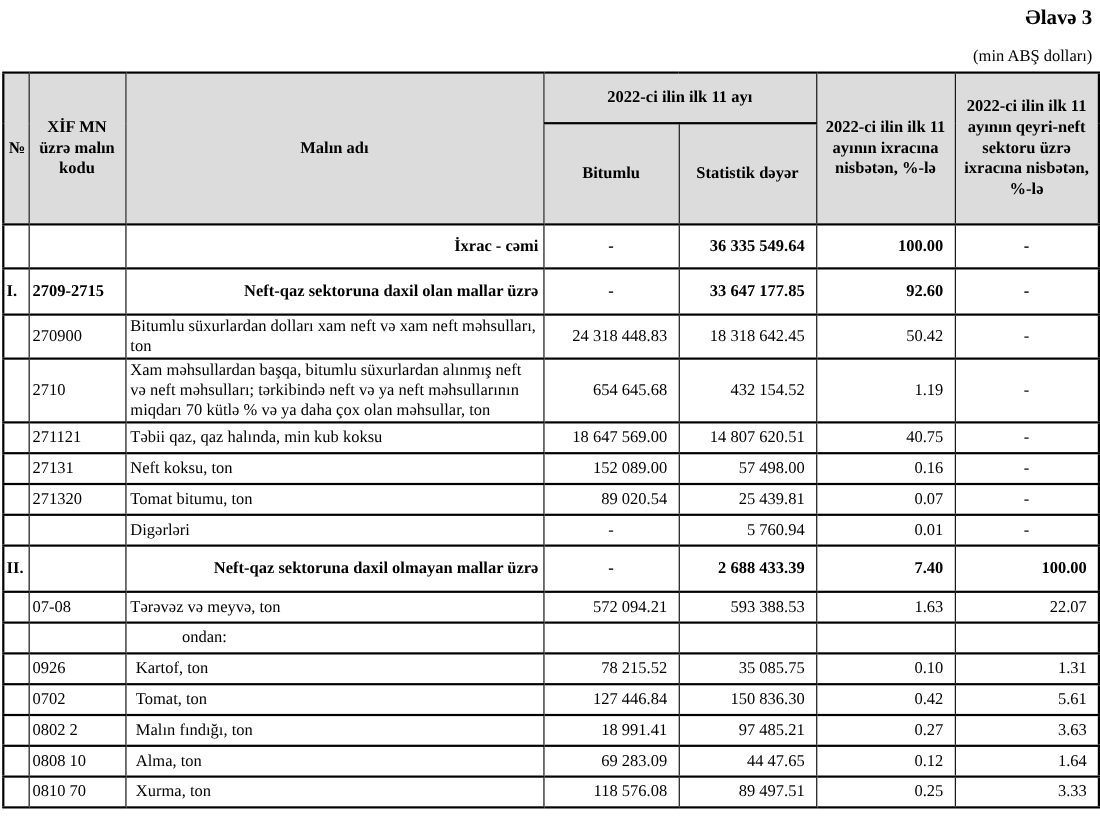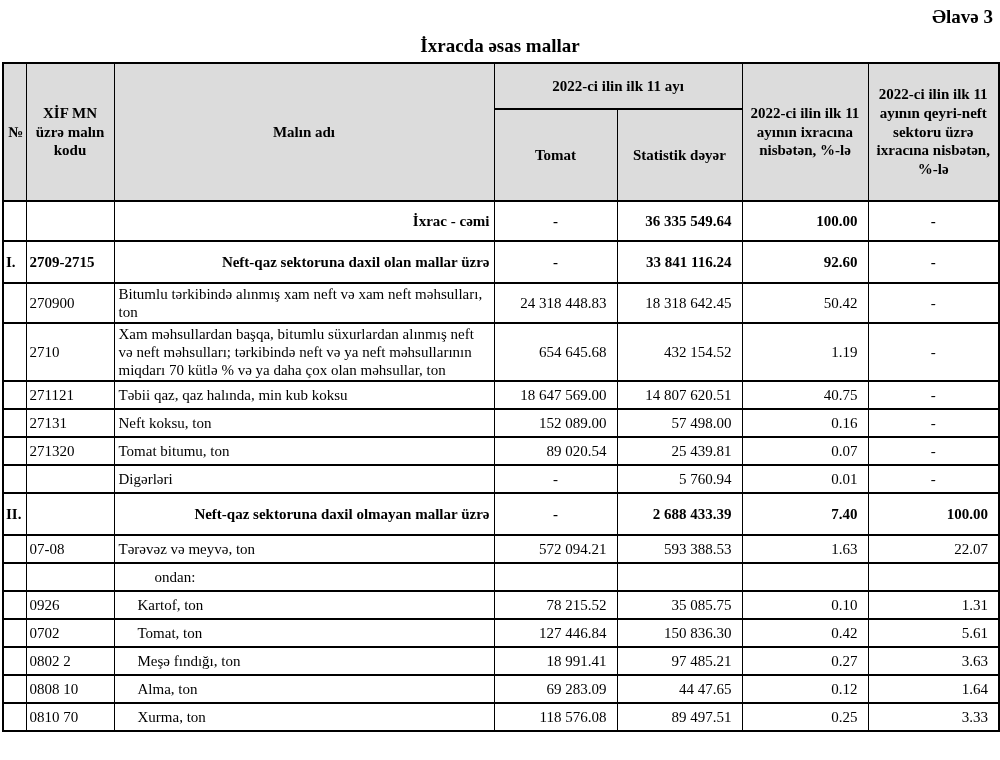--- a/index.html
+++ b/index.html
@@ -32,31 +32,31 @@
     font-size:15px; padding:1px 4px; vertical-align:middle; line-height:1.2;
     background:#fff;
   }
   tbody tr td{ height:24px; }
   tbody tr.total td{ height:36px; font-weight:bold; }
   tbody tr.section td{ height:38px; font-weight:bold; }
   .c-no{ text-align:left; padding-left:2px; }
   .c-code{ text-align:left; padding-left:3px;margin-top:27px; }
   .c-name{ text-align:left; padding-left:4px; }
   .c-name.center{ text-align:right; }
-  .c-name.ind1{ padding-left:23px; }
-  .c-name.ind2{ padding-left:40px; }
+  .c-name.ind1{ padding-left:9px; }
+  .c-name.ind2{ padding-left:51px; }
   .c-num{ text-align:right; padding-right:10px; }
   .c-num.dash{ text-align:center; padding-right:4px; }
 </style>
 </head>
 <body>
 
 <div class="page">
   <div class="annex">Əlavə 3</div>
-  <div class="doc-title">İxracda əsas mallar</div>
+  <div class="unit-note">(min ABŞ dolları)</div>
 
   <table class="main">
     <colgroup>
       <col style="width:23px">
       <col style="width:88px">
       <col style="width:380px">
       <col style="width:123px">
       <col style="width:125px">
       <col style="width:126px">
       <col style="width:131px">
@@ -64,47 +64,47 @@
     <thead>
       <tr class="hdr-top">
         <th rowspan="2">№</th>
         <th rowspan="2">XİF MN üzrə malın kodu</th>
         <th rowspan="2">Malın adı</th>
         <th colspan="2">2022-ci ilin ilk 11 ayı</th>
         <th rowspan="2">2022-ci ilin ilk 11 ayının ixracına nisbətən, %-lə</th>
         <th rowspan="2">2022-ci ilin  ilk 11 ayının qeyri-neft sektoru üzrə ixracına nisbətən, %-lə</th>
       </tr>
       <tr class="hdr-sub">
-        <th>Tomat</th>
+        <th>Bitumlu</th>
         <th>Statistik dəyər</th>
       </tr>
     </thead>
     <tbody>
         <tr class="total">
           <td class="c-no"></td>
           <td class="c-code"></td>
           <td class="c-name center">İxrac - cəmi</td>
           <td class="c-num dash">-</td>
           <td class="c-num">36 335 549.64</td>
           <td class="c-num">100.00</td>
           <td class="c-num dash">-</td>
         </tr>
         <tr class="section">
           <td class="c-no">I.</td>
           <td class="c-code">2709-2715</td>
           <td class="c-name center">Neft-qaz sektoruna daxil olan mallar üzrə</td>
           <td class="c-num dash">-</td>
-          <td class="c-num">33 841 116.24</td>
+          <td class="c-num">33 647 177.85</td>
           <td class="c-num">92.60</td>
           <td class="c-num dash">-</td>
         </tr>
         <tr>
           <td class="c-no"></td>
           <td class="c-code">270900</td>
-          <td class="c-name">Bitumlu tərkibində alınmış xam neft və xam neft məhsulları, ton</td>
+          <td class="c-name">Bitumlu süxurlardan dolları xam neft və xam neft məhsulları, ton</td>
           <td class="c-num">24 318 448.83</td>
           <td class="c-num">18 318 642.45</td>
           <td class="c-num">50.42</td>
           <td class="c-num dash">-</td>
         </tr>
         <tr>
           <td class="c-no"></td>
           <td class="c-code">2710</td>
           <td class="c-name">Xam məhsullardan başqa, bitumlu süxurlardan alınmış neft və neft məhsulları; tərkibində neft və ya neft məhsullarının miqdarı 70 kütlə % və ya daha çox olan məhsullar, ton</td>
           <td class="c-num">654 645.68</td>
@@ -189,21 +189,21 @@
           <td class="c-code">0702</td>
           <td class="c-name ind1">Tomat, ton</td>
           <td class="c-num">127 446.84</td>
           <td class="c-num">150 836.30</td>
           <td class="c-num">0.42</td>
           <td class="c-num">5.61</td>
         </tr>
         <tr>
           <td class="c-no"></td>
           <td class="c-code">0802 2</td>
-          <td class="c-name ind1">Meşə fındığı, ton</td>
+          <td class="c-name ind1">Malın fındığı, ton</td>
           <td class="c-num">18 991.41</td>
           <td class="c-num">97 485.21</td>
           <td class="c-num">0.27</td>
           <td class="c-num">3.63</td>
         </tr>
         <tr>
           <td class="c-no"></td>
           <td class="c-code">0808 10</td>
           <td class="c-name ind1">Alma, ton</td>
           <td class="c-num">69 283.09</td>

